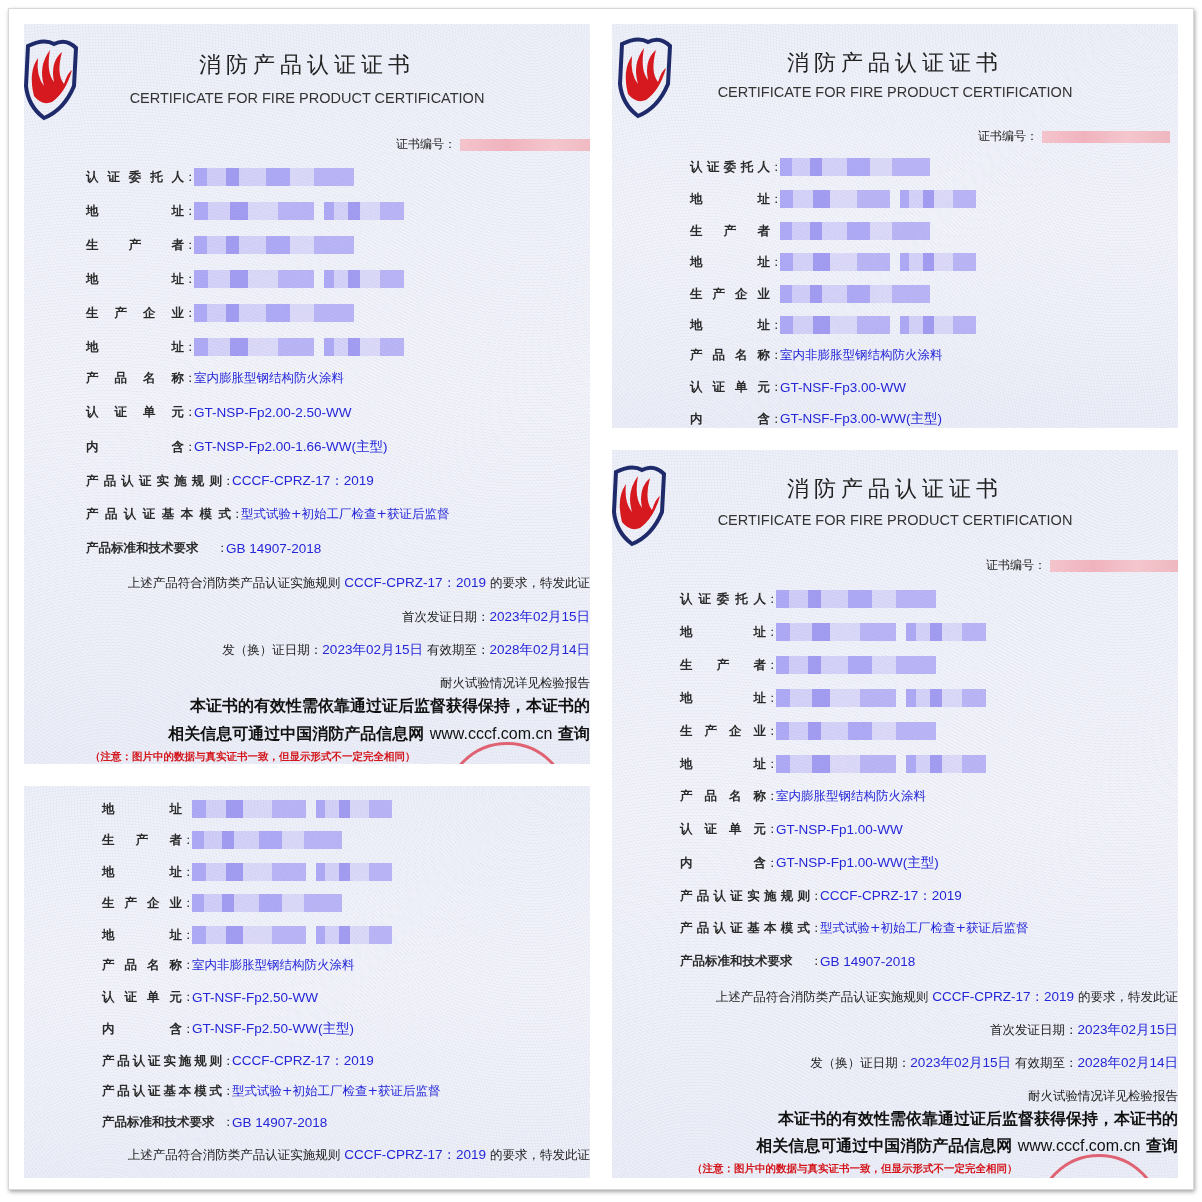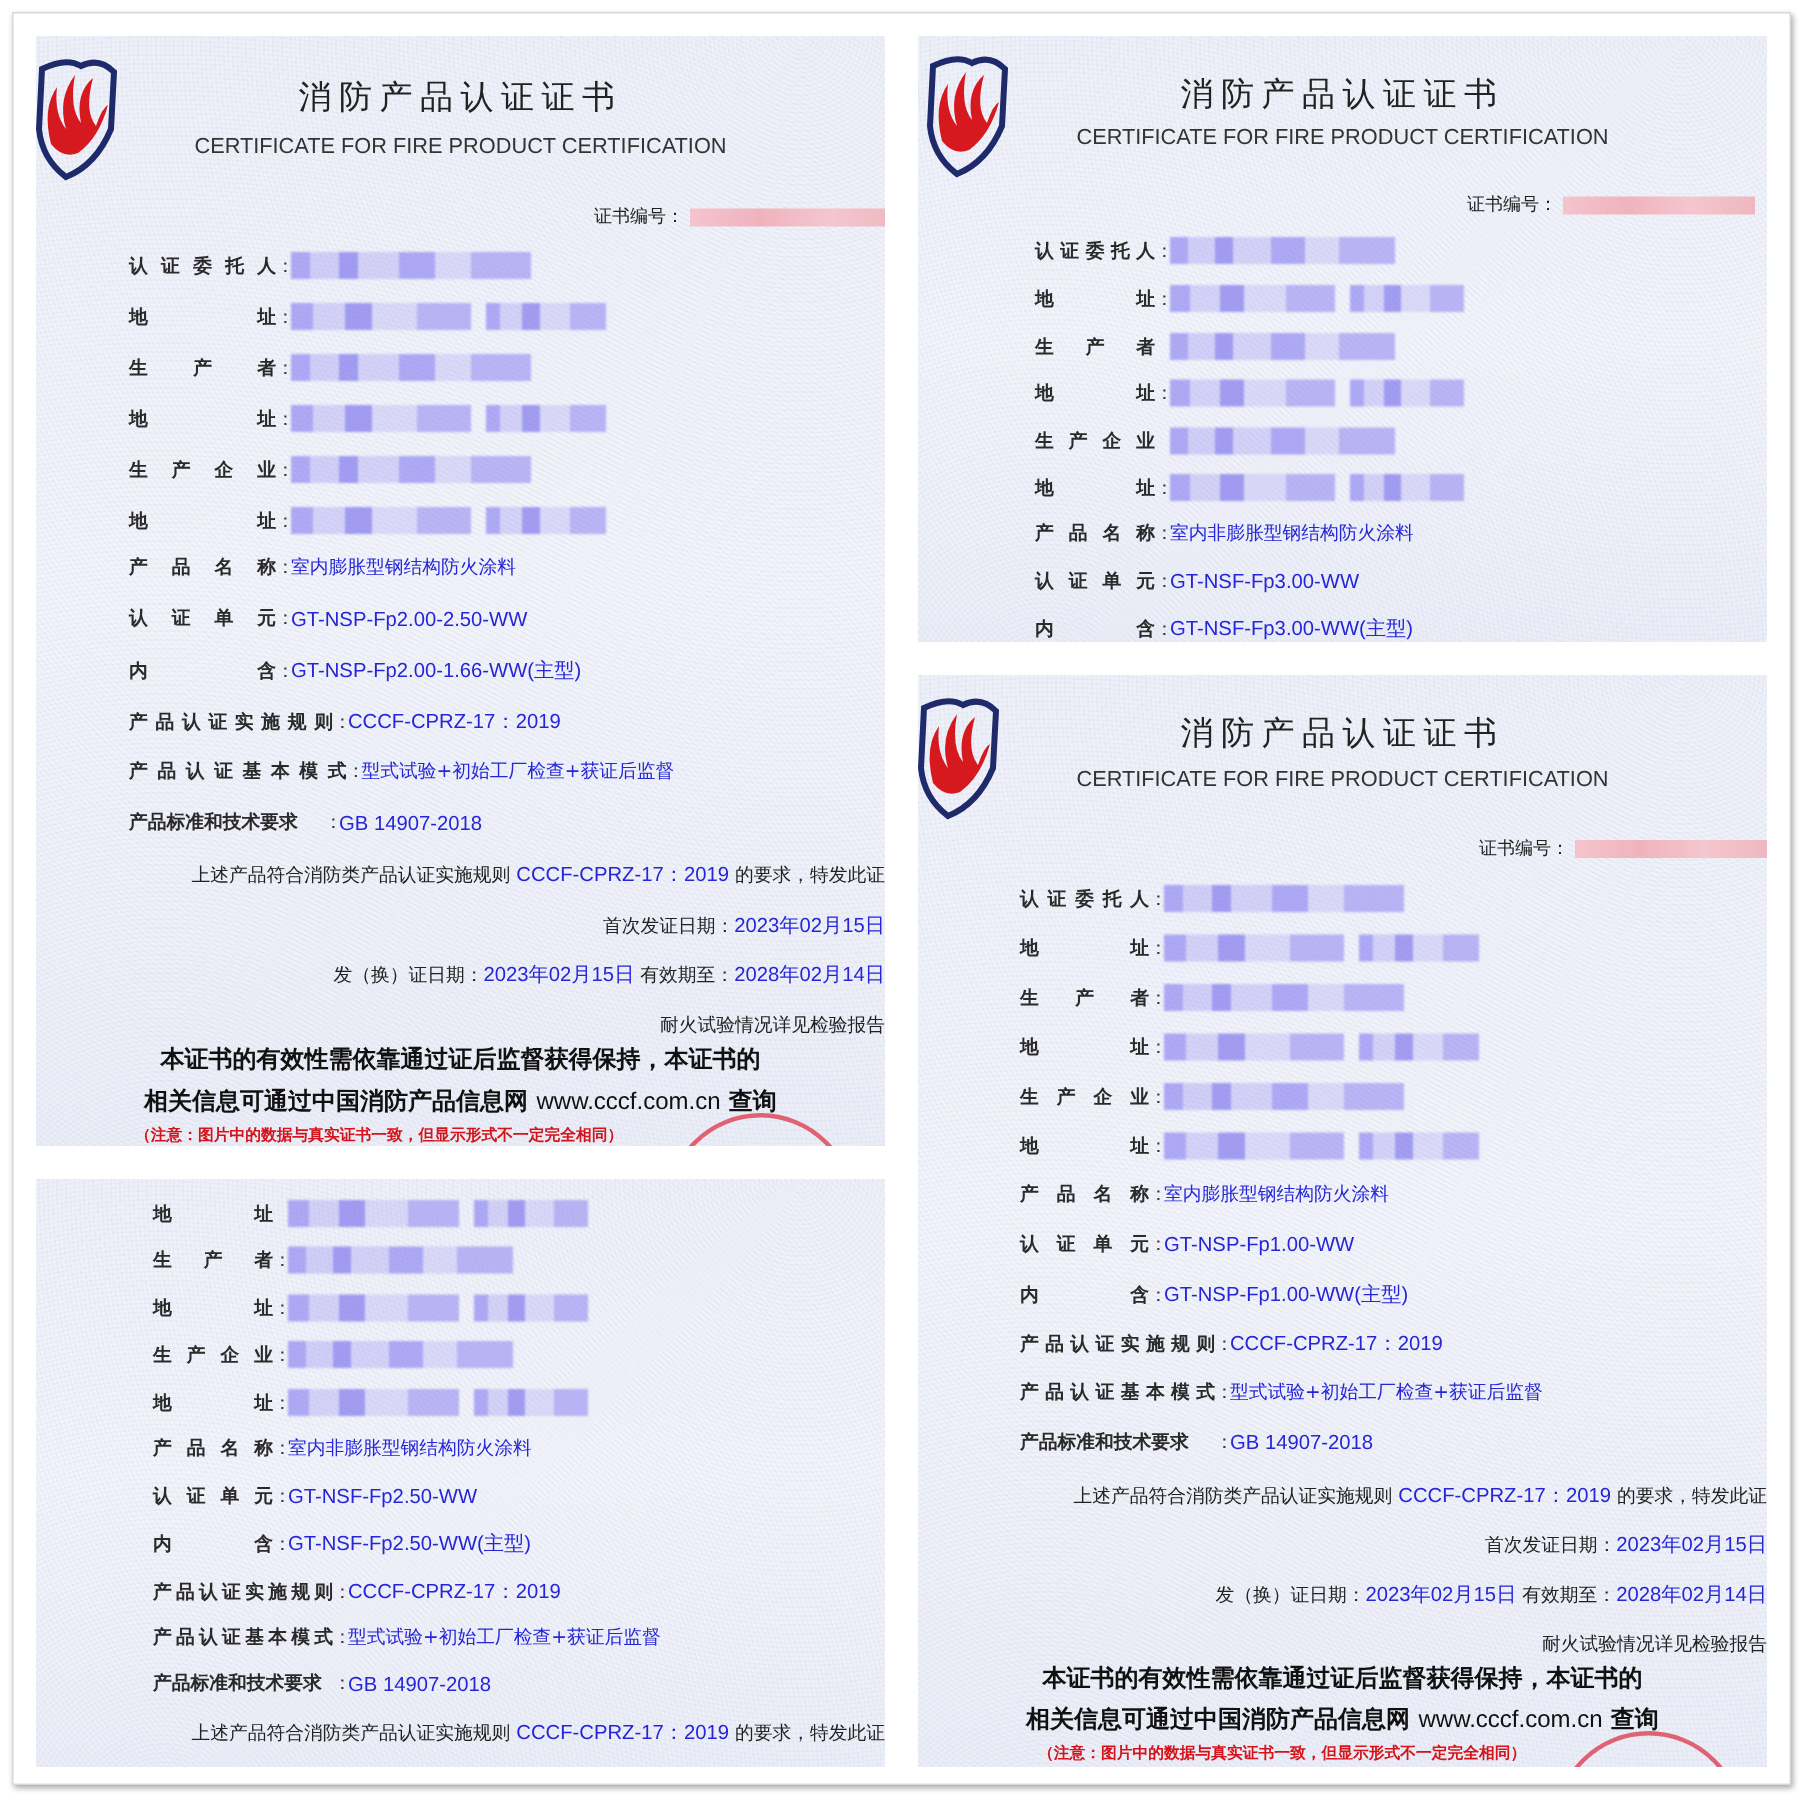--- a/index.html
+++ b/index.html
@@ -60,21 +60,21 @@
   .blur.gap span {
     display:inline-block; height:18px;
     background:
       linear-gradient(90deg, rgba(120,110,240,0.55) 0 12%, rgba(160,150,245,0.35) 12% 30%, rgba(110,100,235,0.6) 30% 45%, rgba(170,160,245,0.3) 45% 70%, rgba(130,120,240,0.5) 70% 100%);
   }
   .center-line {
     position:absolute; left:0; right:0; text-align:right; font-size:12.5px; color:#222; white-space:nowrap;
   }
   .center-line .v { color:#2426d8; font-family:"Liberation Sans", sans-serif; font-size:13.5px; }
   .big-line {
-    position:absolute; left:0; right:0; text-align:center; font-size:16px; color:#111; font-weight:bold; white-space:nowrap;
+    position:absolute; left:0; right:0; text-align:right; font-size:16px; color:#111; font-weight:bold; white-space:nowrap;
   }
   .big-line .url { font-family:"Liberation Sans", sans-serif; font-weight:normal; font-size:16px; }
   .note {
     position:absolute; font-size:10.5px; color:#d4141a; font-weight:bold; white-space:nowrap;
   }
   .seal {
     position:absolute; width:120px; height:120px; border-radius:50%;
     border:3px solid rgba(220,40,60,0.7);
   }
 </style>

